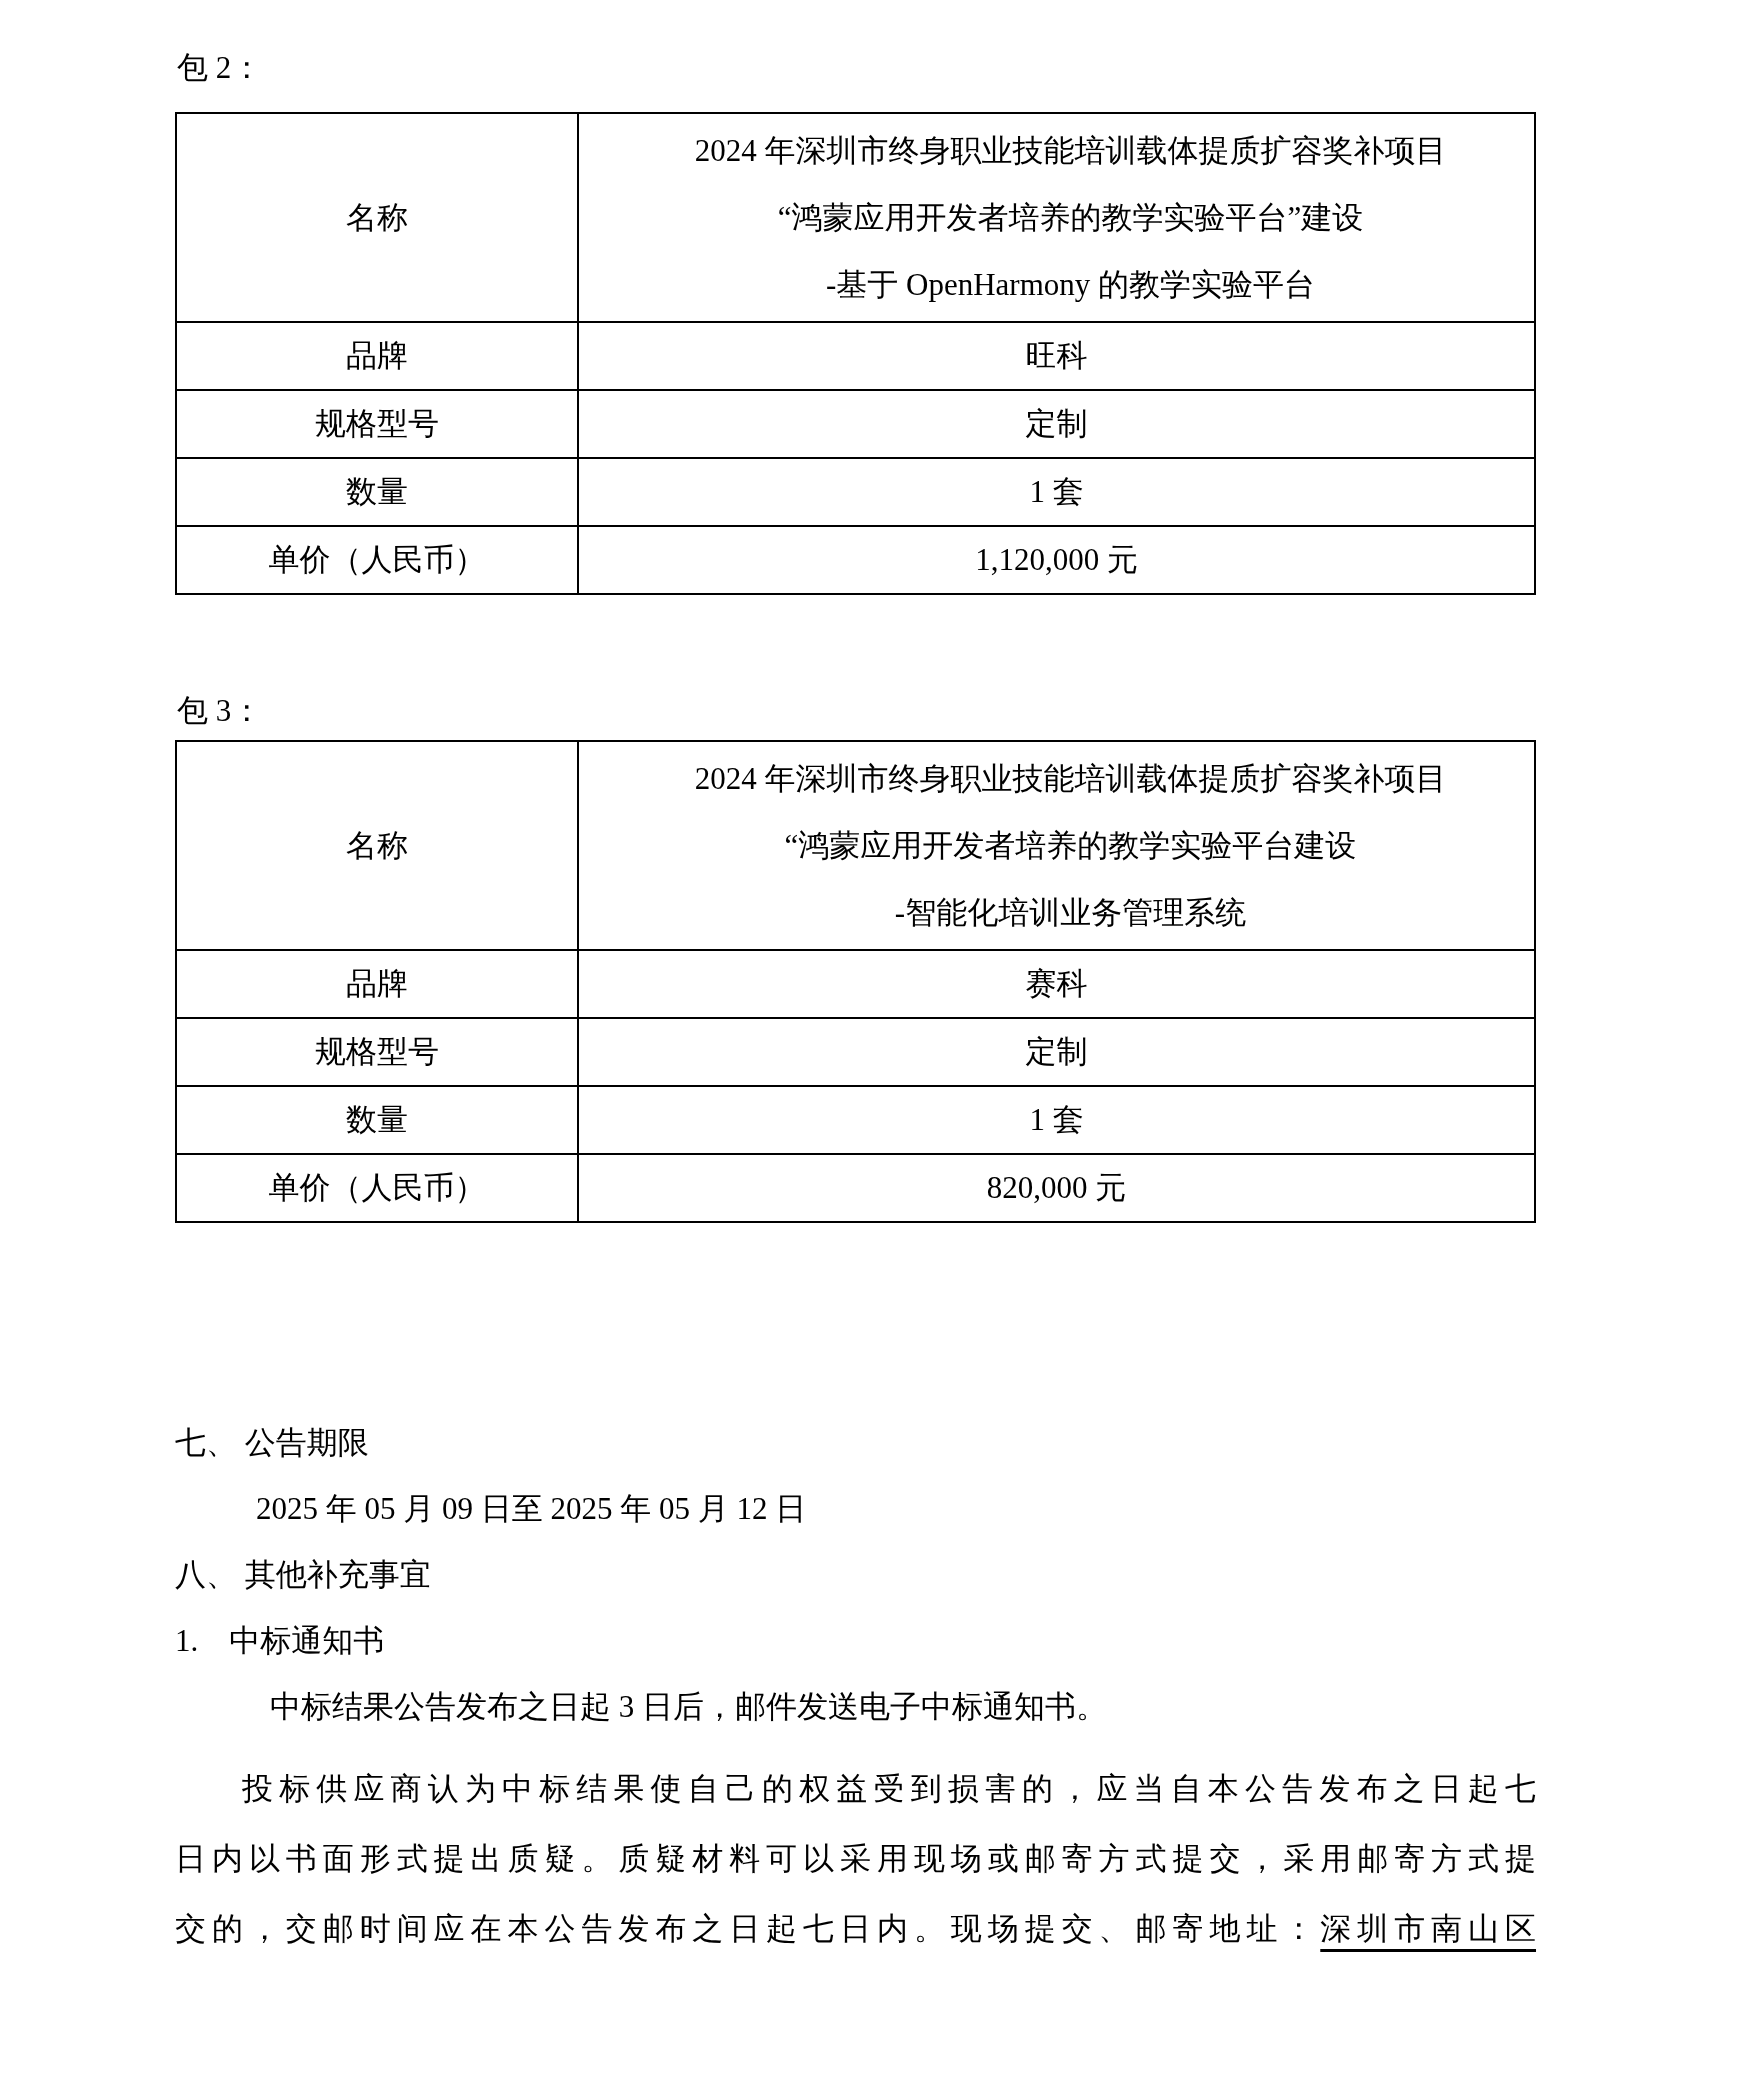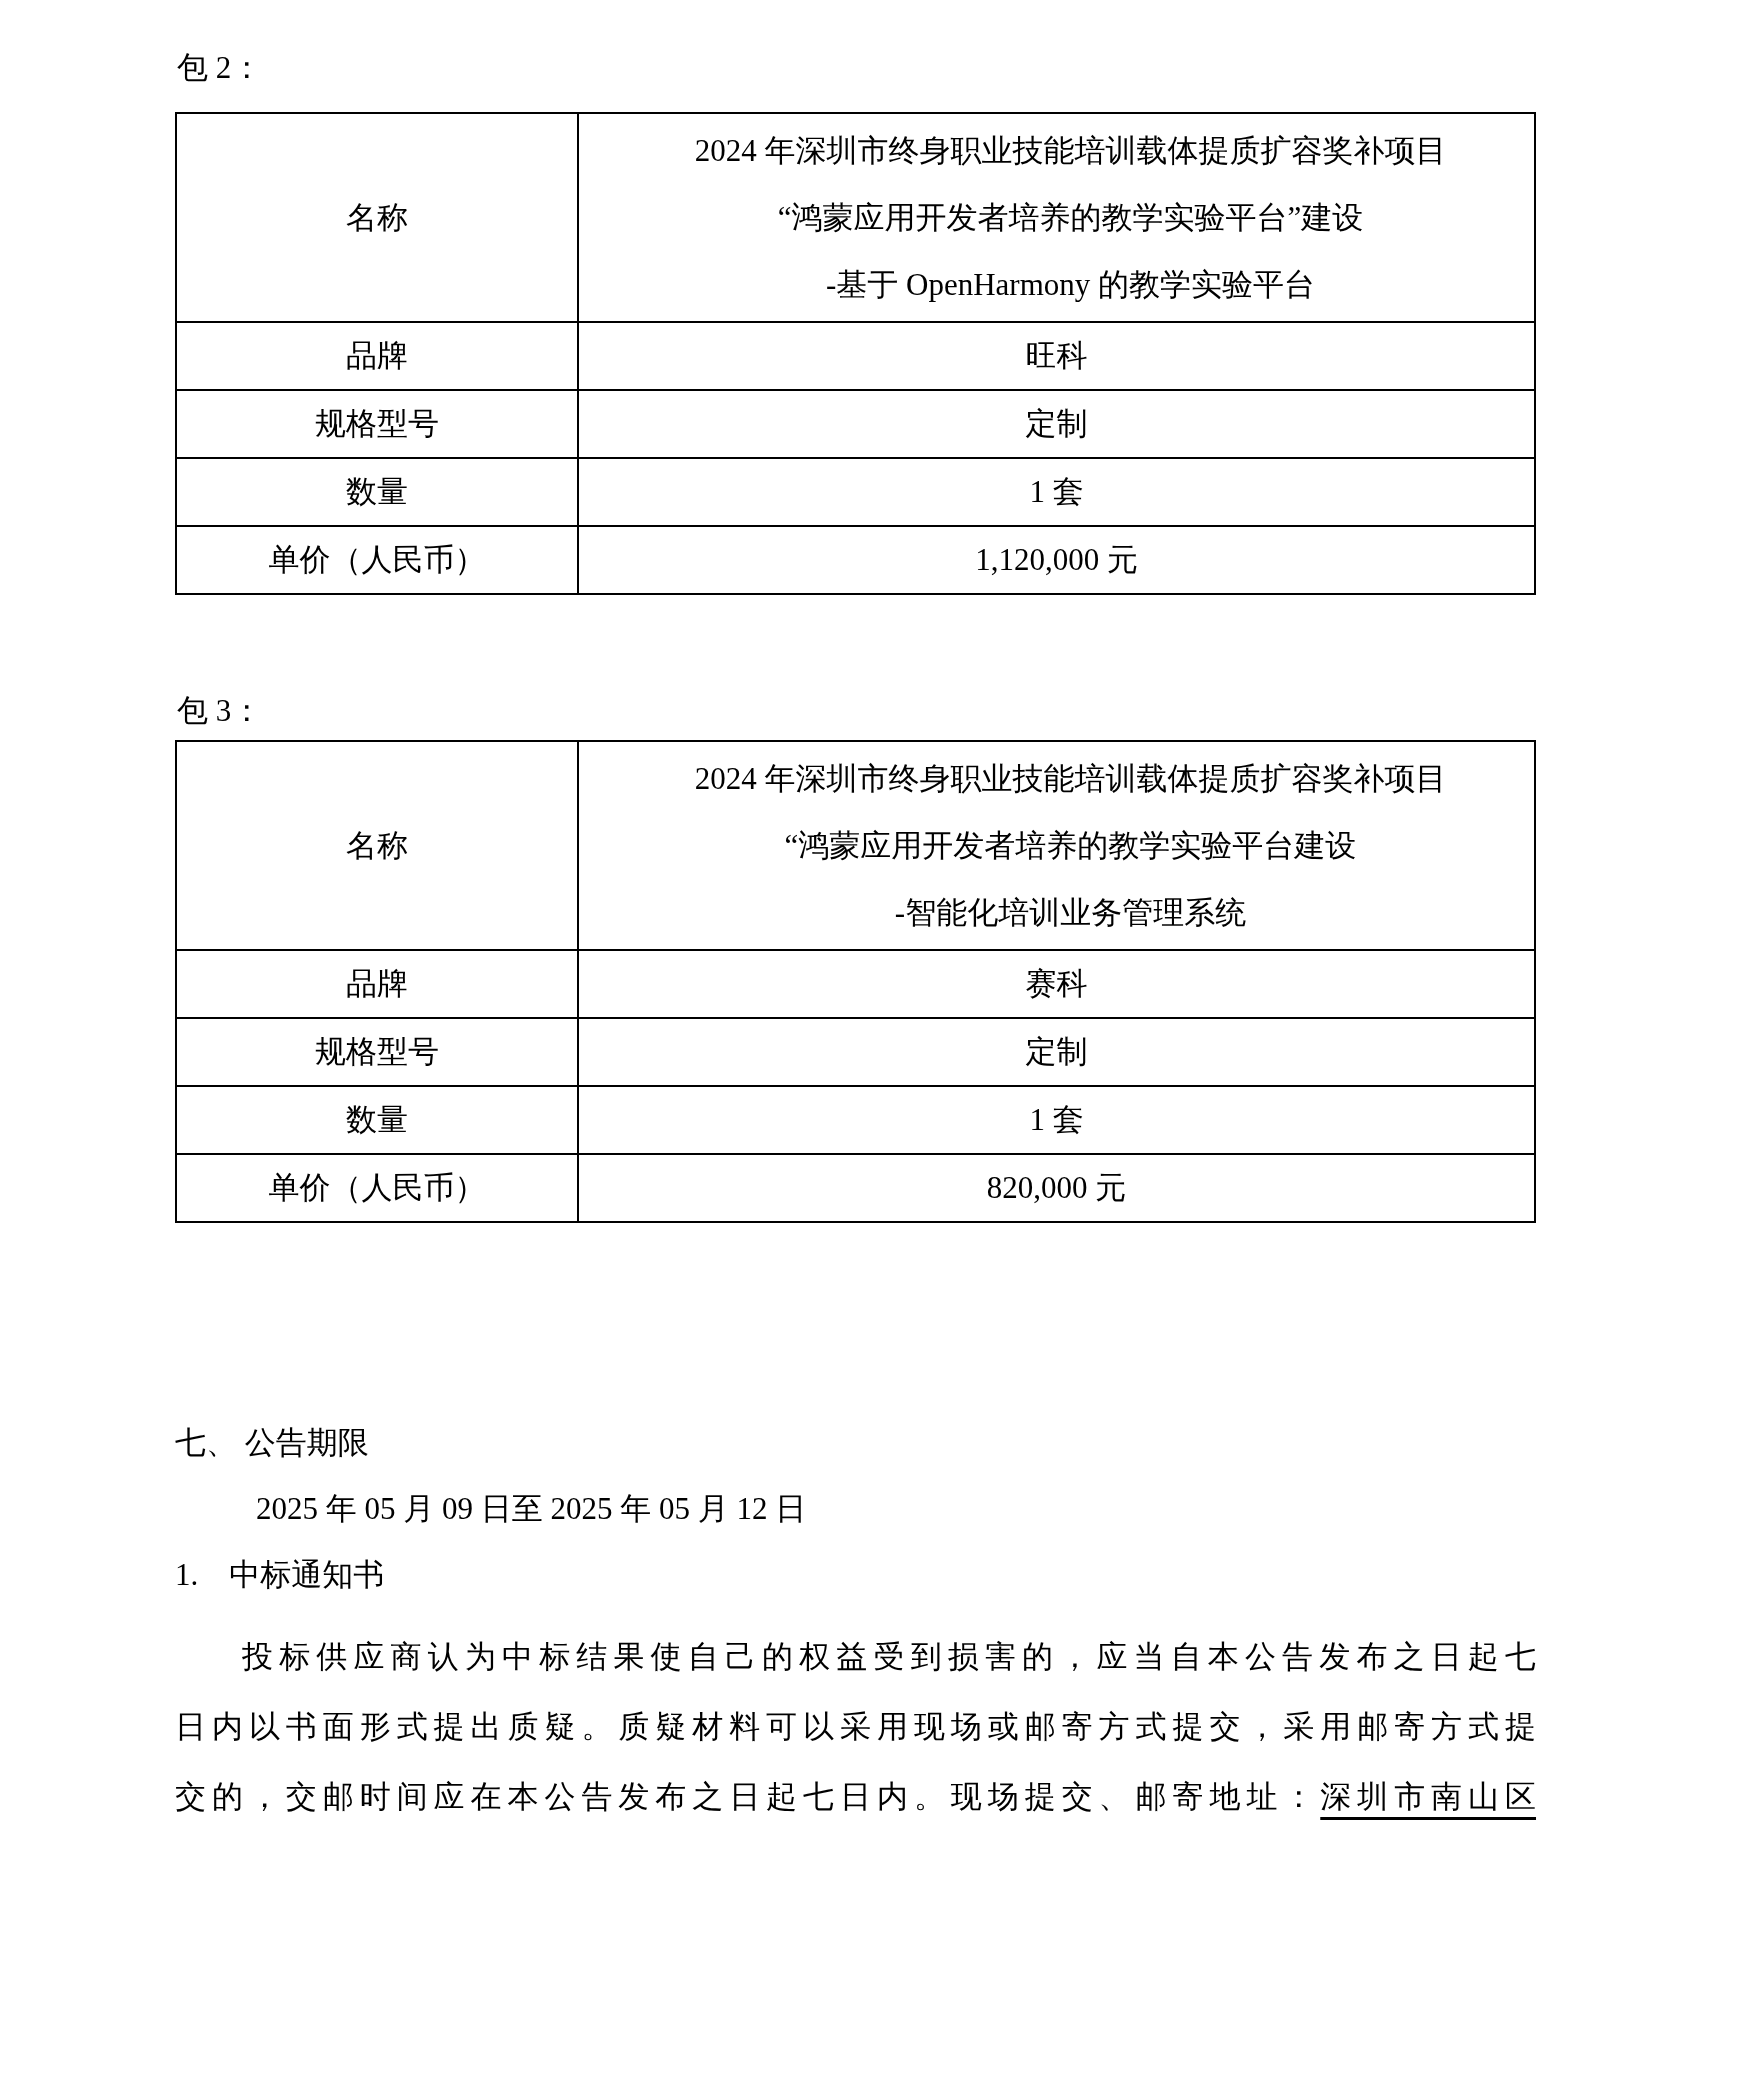--- a/index.html
+++ b/index.html
@@ -142,21 +142,23 @@
       <tr class="data-row">
         <td class="col-label">单价（人民币）</td>
         <td>820,000 元</td>
       </tr>
     </tbody>
   </table>
 
   <div class="text-block">
     <div class="tline">七、 公告期限</div>
     <div class="tline indent-date">2025 年 05 月 09 日至 2025 年 05 月 12 日</div>
+    <div class="tline">八、 其他补充事宜</div>
     <div class="tline">1.　中标通知书</div>
+    <div class="tline indent-body">中标结果公告发布之日起 3 日后，邮件发送电子中标通知书。</div>
 
     <div class="para">
       <div class="jline first">
         <span>投标供应商认为中标结果使自己的权益受到损害的，应当自本公告发布之日起七</span>
       </div>
       <div class="jline">
         <span>日内以书面形式提出质疑。质疑材料可以采用现场或邮寄方式提交，采用邮寄方式提</span>
       </div>
       <div class="jline">
         <span>交的，交邮时间应在本公告发布之日起七日内。现场提交、邮寄地址：</span><span class="u">深圳市南山区</span>

